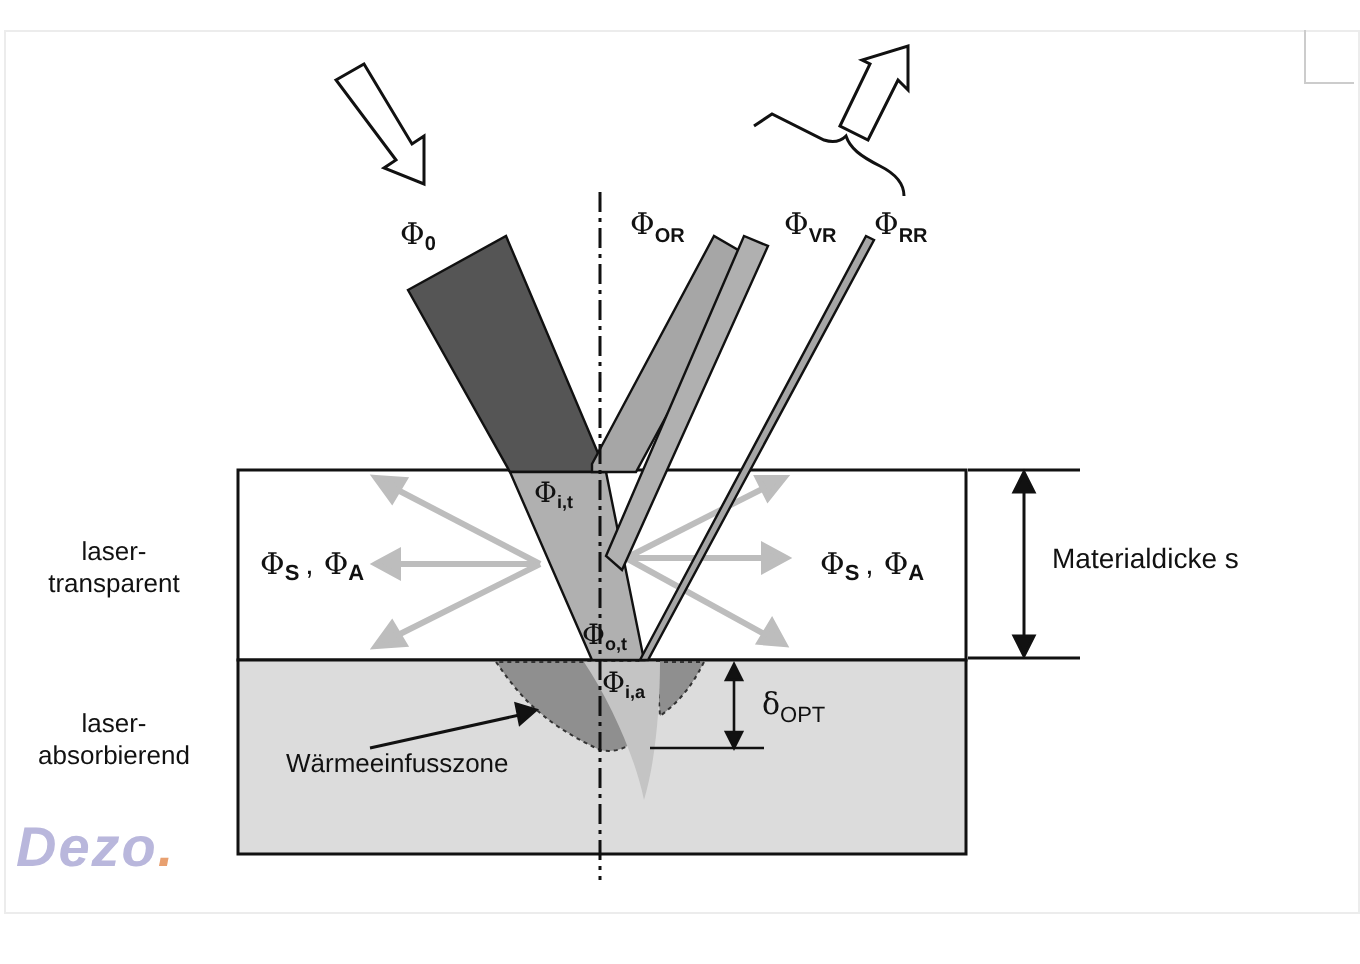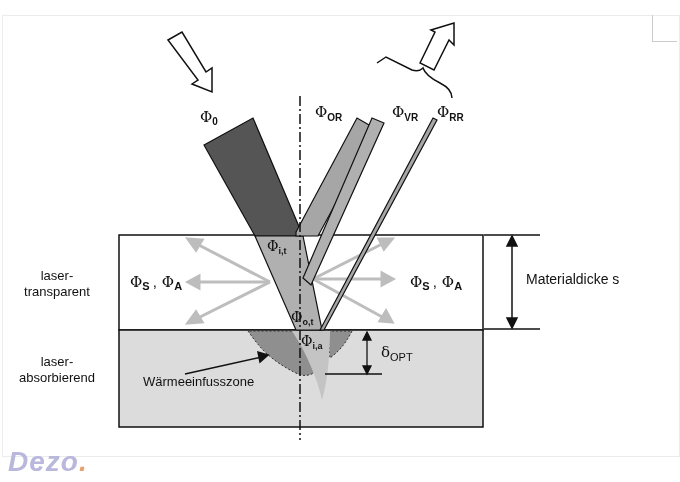--- a/index.html
+++ b/index.html
@@ -2,21 +2,21 @@
 <html><head>
 <meta charset="utf-8">
 <style>
   html, body { margin: 0; padding: 0; background: #ffffff; }
   body { width: 680px; height: 482px; position: relative; overflow: hidden; font-family: "Liberation Sans", sans-serif; }
   .frame { position: absolute; left: 2px; top: 15px; width: 676px; height: 440px; border: 1px solid #ececec; background: #fff; }
   .corner-box { position: absolute; left: 652px; top: 15px; width: 24px; height: 26px; border-left: 1px solid #ccc; border-bottom: 1px solid #ccc; }
   svg { position: absolute; left: 0; top: 0; }
   .lbl { font-family: "Liberation Sans", sans-serif; }
   .phi { font-family: "DejaVu Serif", serif; }
-  .watermark { position: absolute; left: 8px; top: 408px; font-family: "Liberation Sans", sans-serif; font-style: italic; font-weight: bold; font-size: 28px; color: #b9b7dc; letter-spacing: 1px; margin-top: 38px; }
+  .watermark { position: absolute; left: 8px; top: 408px; font-family: "Liberation Sans", sans-serif; font-style: italic; font-weight: bold; font-size: 28px; color: #b9b7dc; letter-spacing: 1px; }
   .watermark .dot { color: #e8a070; }
 </style>
 </head>
 <body>
 
 <div class="frame"></div>
 <div class="corner-box"></div>
 
 <svg width="680" height="482" viewBox="0 0 680 482">
 

